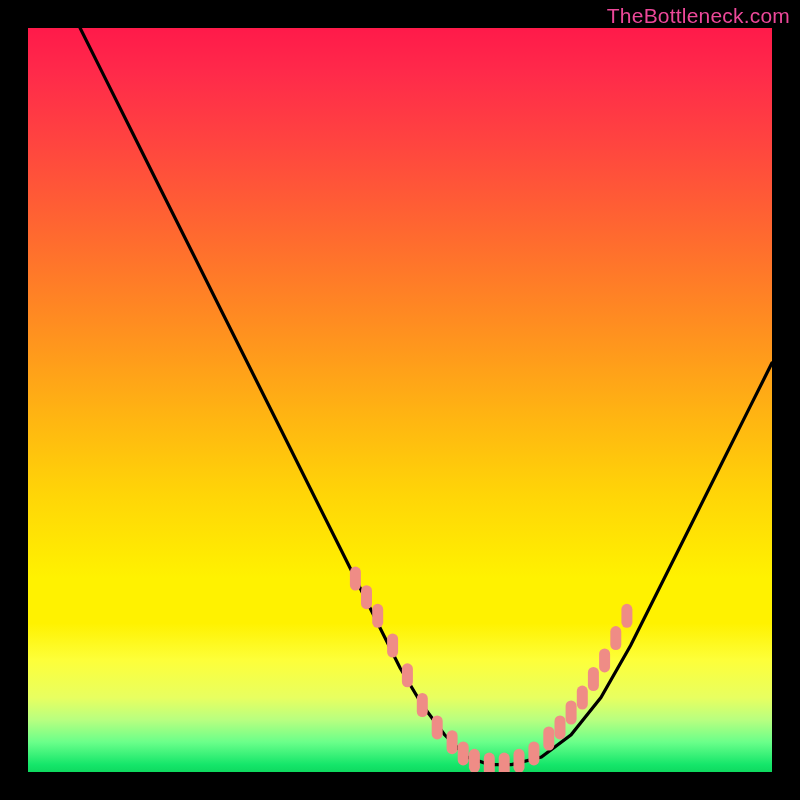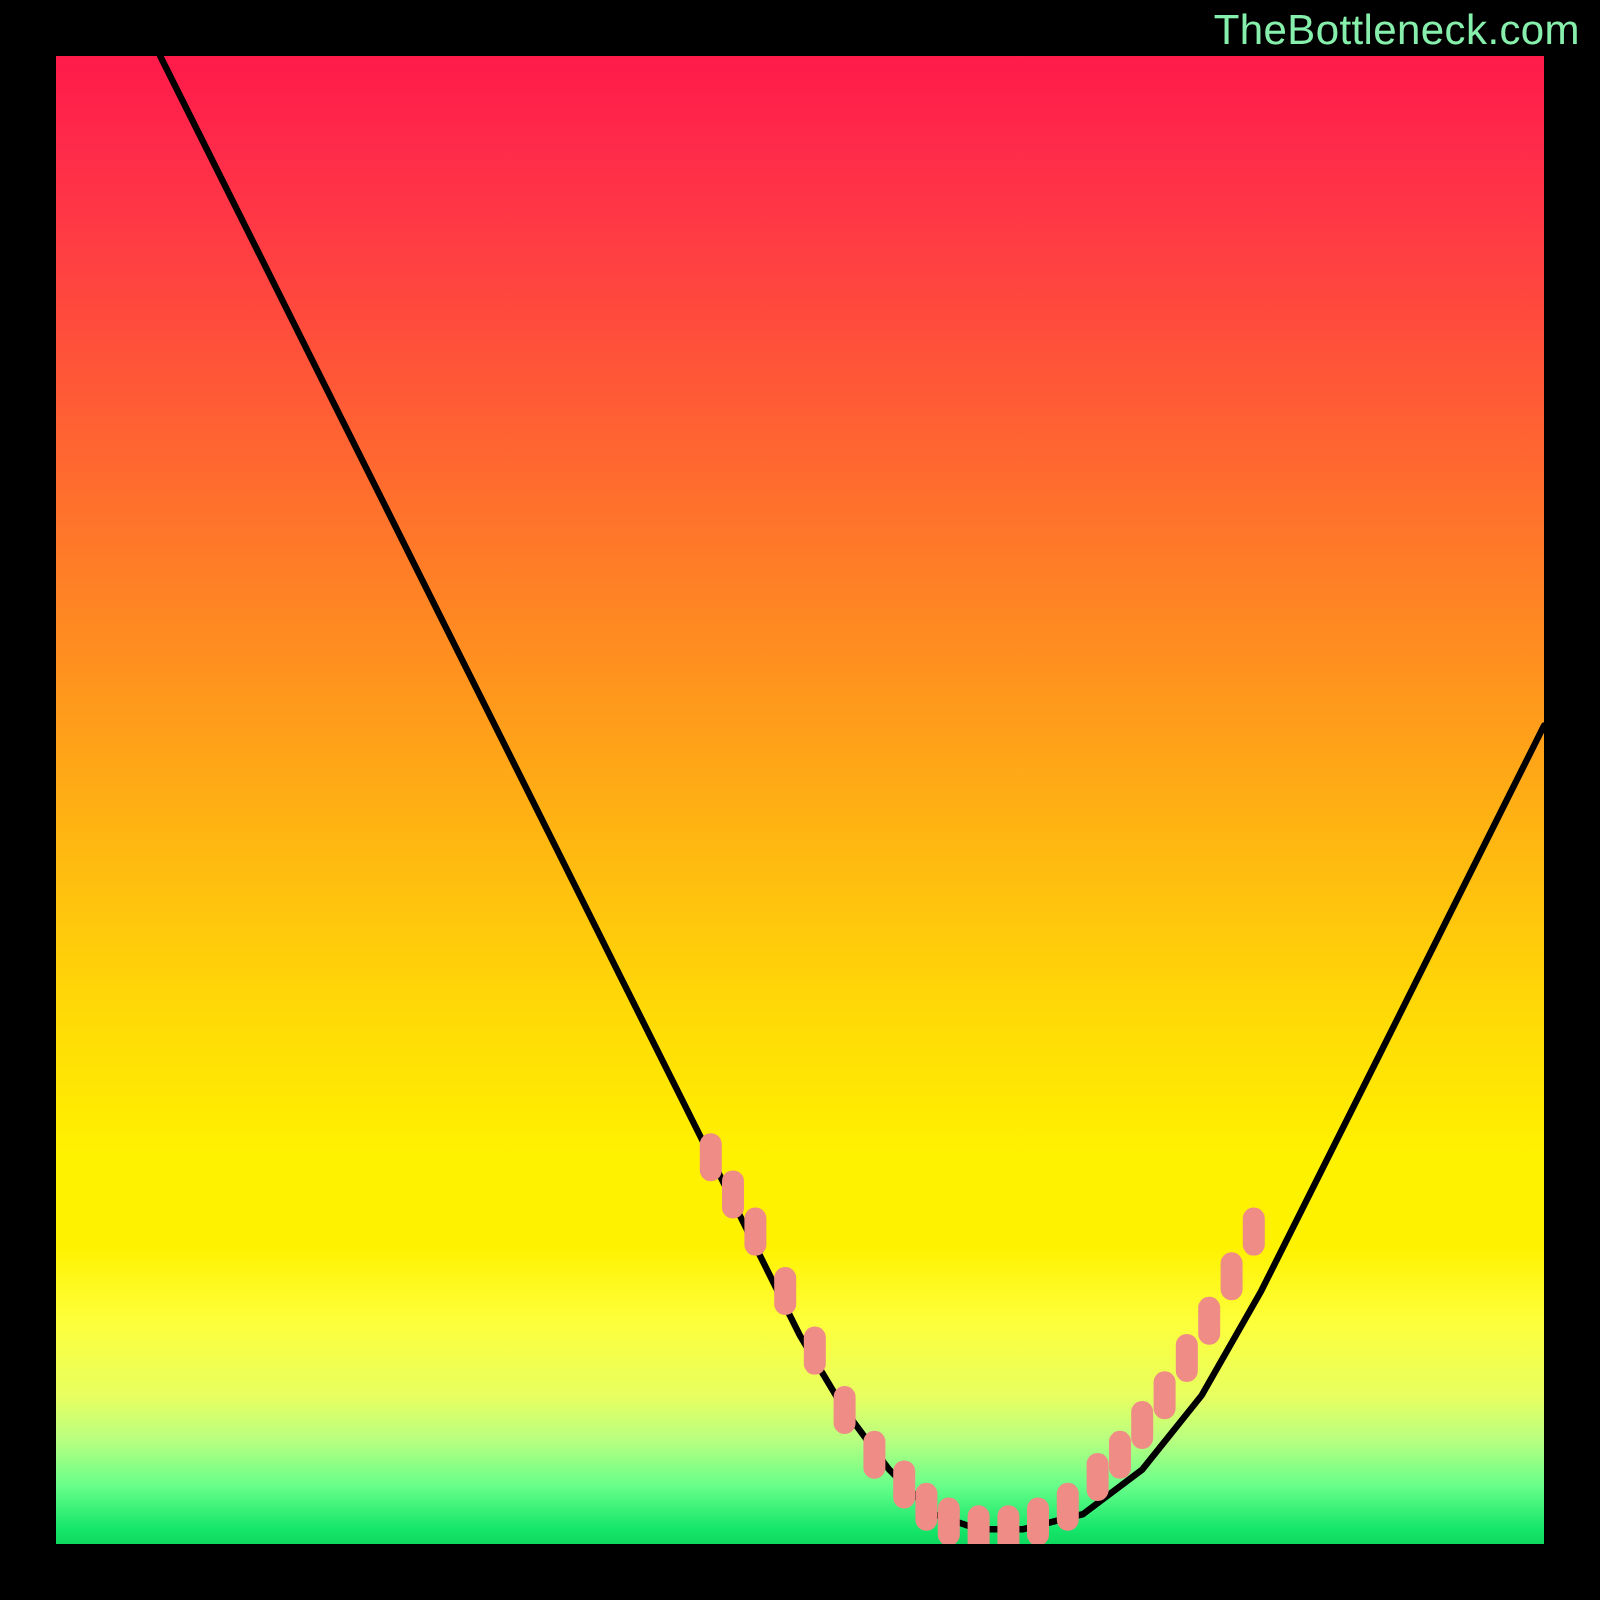--- a/index.html
+++ b/index.html
@@ -51,21 +51,21 @@
     width: 744px;
     height: 744px;
     pointer-events: none;
   }
   .watermark {
     position: absolute;
     top: 4px;
     right: 10px;
     font-family: Arial, Helvetica, sans-serif;
     font-size: 21px;
-    color: #86efac;
+    color: #ec4899;
     letter-spacing: 0.2px;
     user-select: none;
   }
 </style>
 </head>
 <body>
 
 <div class="watermark">TheBottleneck.com</div>
 
 <div class="frame">

